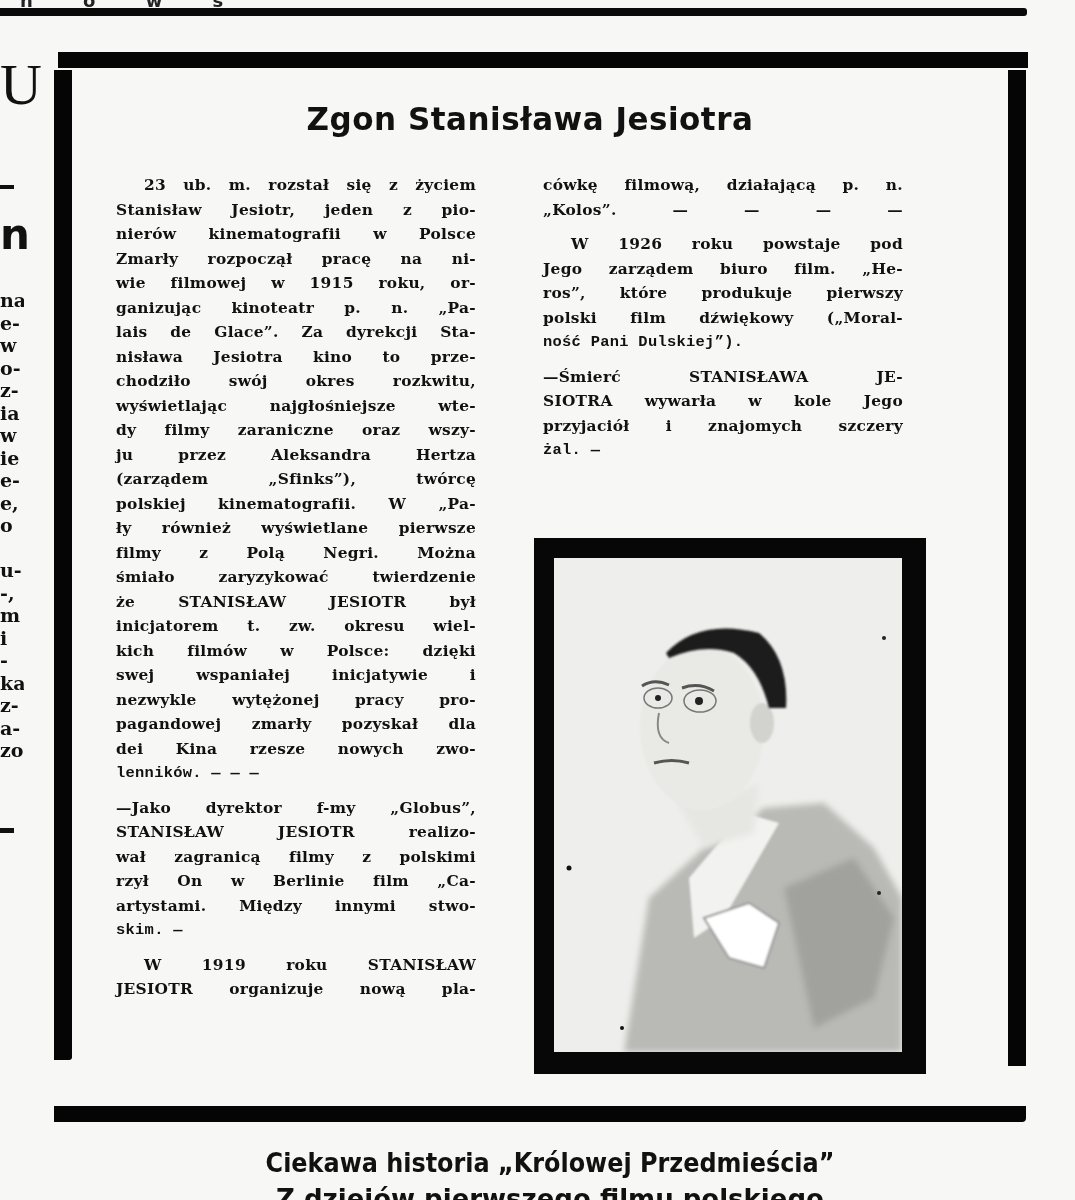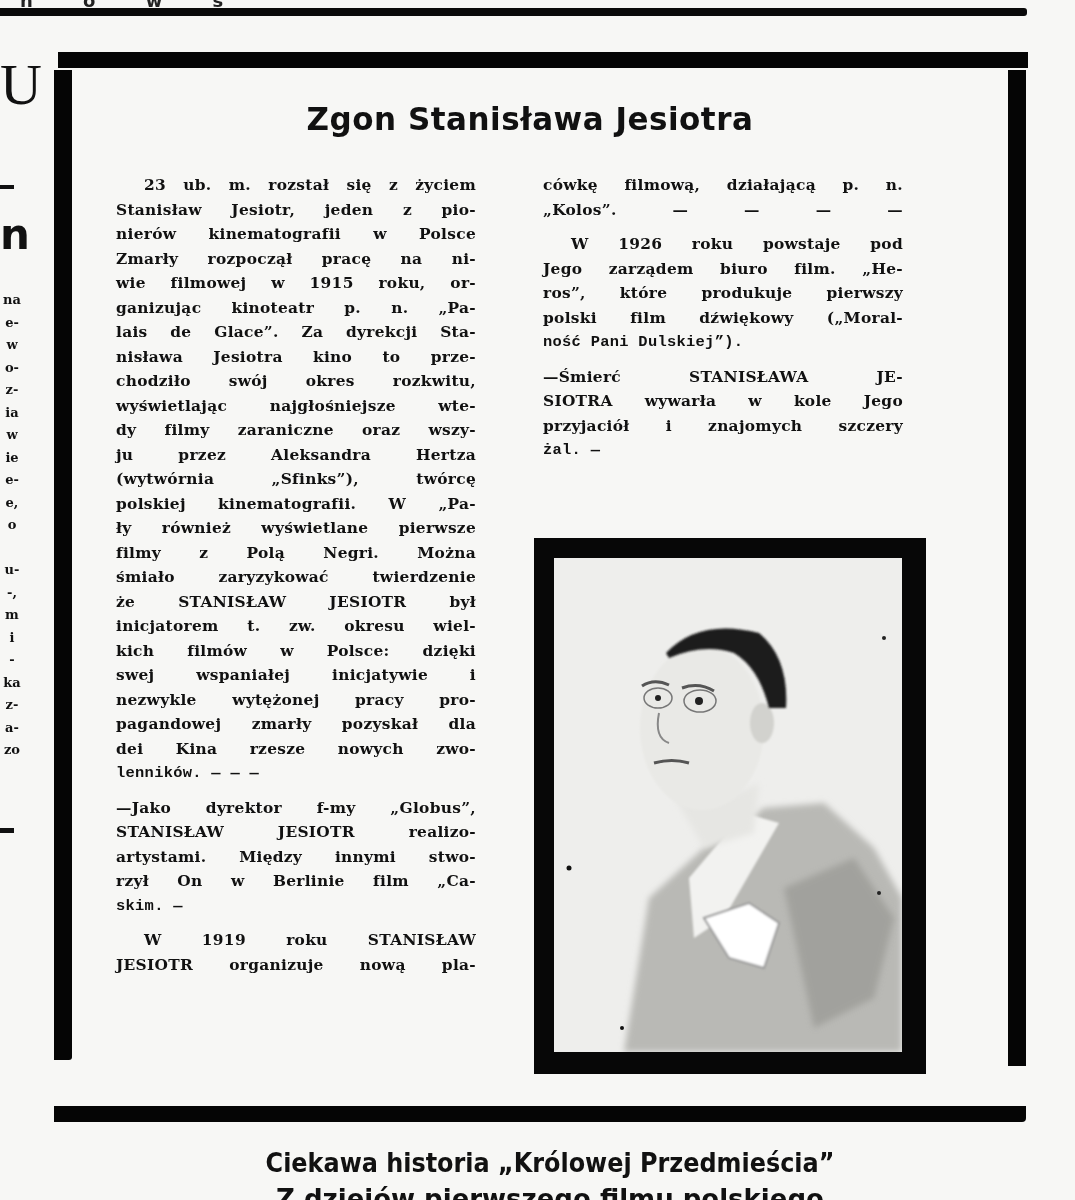--- a/index.html
+++ b/index.html
@@ -17,21 +17,21 @@
       position: absolute; left: 20px; top: -10px; font-family: "DejaVu Sans", sans-serif;
       font-weight: bold; font-size: 18px; letter-spacing: 22px; color: #222;
     }
     
     .left-frag { position: absolute; left: 0; top: 55px; width: 24px; }
     .left-frag .bigU { position: absolute; left: 0; top: 0; font-family: "Liberation Serif", serif; font-size: 58px; line-height: 60px; }
     .left-frag .dash1 { position: absolute; left: 0; top: 130px; width: 14px; height: 4px; background:#111; }
     .left-frag .bign { position: absolute; left: 0; top: 155px; font-family: "DejaVu Sans", sans-serif; font-weight: bold; font-size: 42px; line-height: 50px; }
     .left-frag .frag-lines { position: absolute; left: 0; top: 234px; width: 24px; }
     .left-frag .frag-lines div {
-      height: 22.5px; line-height: 22.5px; font-size: 13px; font-weight: bold; text-align: center; white-space: nowrap; overflow: hidden;
+      height: 22.5px; line-height: 22.5px; font-size: 19px; font-weight: bold; text-align: left; white-space: nowrap; overflow: hidden;
     }
     .left-frag .dash2 { position: absolute; left: 0; top: 773px; width: 14px; height: 5px; background:#111; }
 
     
     .frame-top { position: absolute; left: 58px; top: 52px; width: 970px; height: 16px; background: #050505; }
     .frame-left { position: absolute; left: 54px; top: 70px; width: 18px; height: 990px; background: #050505; border-radius: 0 0 3px 0; }
     .frame-right { position: absolute; left: 1008px; top: 70px; width: 18px; height: 996px; background: #050505; }
     .frame-bottom { position: absolute; left: 54px; top: 1106px; width: 972px; height: 16px; background: #050505; border-radius: 0 0 4px 0; }
 
     .article-title {
@@ -121,38 +121,39 @@
     <span class="line">nierów kinematografii w Polsce</span>
     <span class="line">Zmarły rozpoczął pracę na ni-</span>
     <span class="line">wie filmowej w 1915 roku, or-</span>
     <span class="line">ganizując kinoteatr p. n. „Pa-</span>
     <span class="line">lais de Glace”. Za dyrekcji Sta-</span>
     <span class="line">nisława Jesiotra kino to prze-</span>
     <span class="line">chodziło swój okres rozkwitu,</span>
     <span class="line">wyświetlając najgłośniejsze wte-</span>
     <span class="line">dy filmy zaraniczne oraz wszy-</span>
     <span class="line">ju przez Aleksandra Hertza</span>
-    <span class="line">(wytwórnia „Sfinks”), twórcę</span>
+    <span class="line">(zarządem „Sfinks”), twórcę</span>
     <span class="line">polskiej kinematografii. W „Pa-</span>
     <span class="line">ły również wyświetlane pierwsze</span>
     <span class="line">filmy z Polą Negri. Można</span>
     <span class="line">śmiało zaryzykować twierdzenie</span>
     <span class="line">że STANISŁAW JESIOTR był</span>
     <span class="line">inicjatorem t. zw. okresu wiel-</span>
     <span class="line">kich filmów w Polsce: dzięki</span>
     <span class="line">swej wspaniałej inicjatywie i</span>
     <span class="line">nezwykle wytężonej pracy pro-</span>
     <span class="line">pagandowej zmarły pozyskał dla</span>
     <span class="line">dei Kina rzesze nowych zwo-</span>
     <span class="line last">lenników.   —   —  —</span>
     <div class="gap"></div>
     <span class="line">—Jako dyrektor f-my „Globus”,</span>
     <span class="line">STANISŁAW JESIOTR realizo-</span>
+    <span class="line">wał zagranicą filmy z polskimi</span>
+    <span class="line">rzył On w Berlinie film „Ca-</span>
     <span class="line">artystami. Między innymi stwo-</span>
-    <span class="line">rzył On w Berlinie film „Ca-</span>
     <span class="line last">skim.                              —</span>
     <div class="gap"></div>
     <span class="line indent">W 1919 roku STANISŁAW</span>
     <span class="line">JESIOTR organizuje nową pla-</span>
   </div>
 <div class="col col-right" id="col-right">
     <span class="line">cówkę filmową, działającą p. n.</span>
     <span class="line">„Kolos”.  — —       —   —</span>
     <div class="gap"></div>
     <span class="line indent">W 1926 roku powstaje pod</span>

